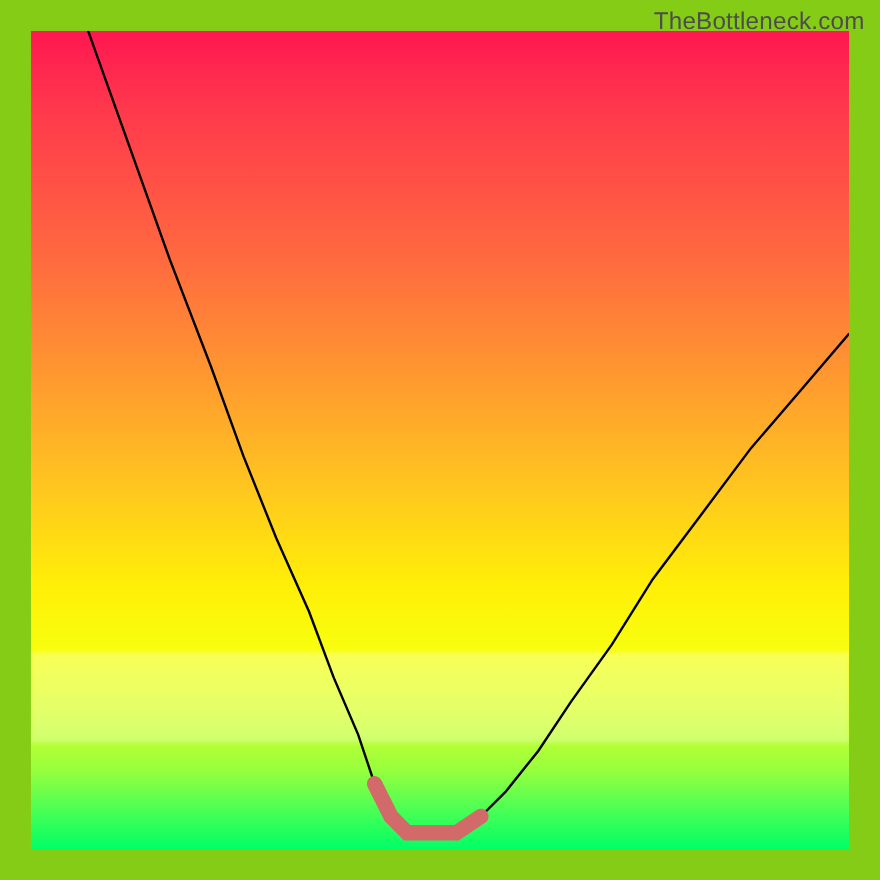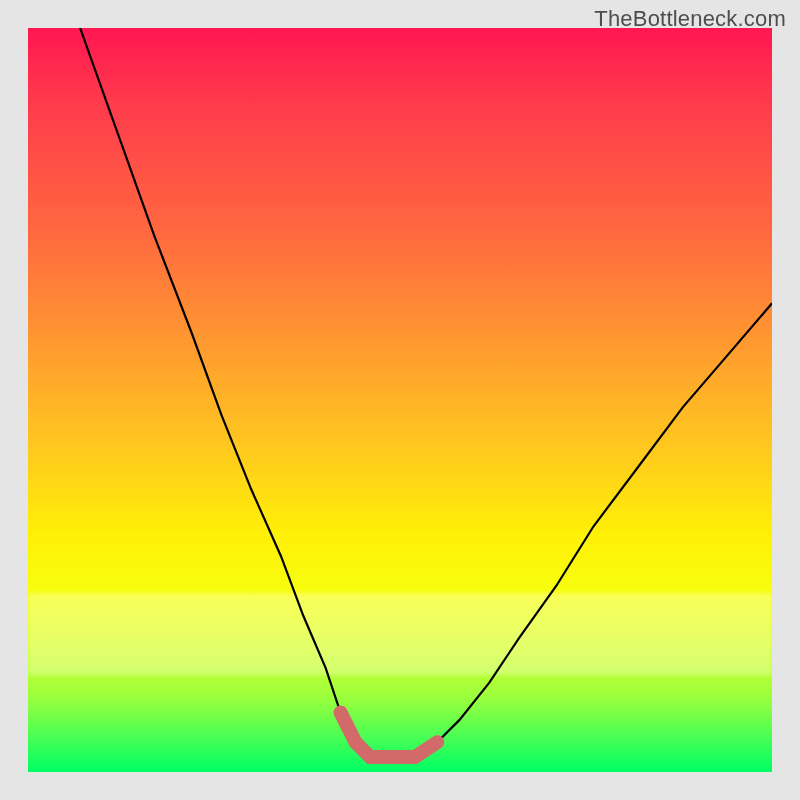--- a/index.html
+++ b/index.html
@@ -10,21 +10,21 @@
     overflow: hidden;
     background: #000;
     font-family: Arial, Helvetica, sans-serif;
   }
   .frame {
     position: absolute;
     left: 0;
     top: 0;
     width: 800px;
     height: 800px;
-    background: #e5e5e5;
+    background: #84cc16;
   }
   .watermark {
     position: absolute;
     top: 6px;
     right: 14px;
     color: #4d4d4d;
     font-size: 22px;
     font-weight: 500;
     letter-spacing: 0.2px;
     z-index: 5;

